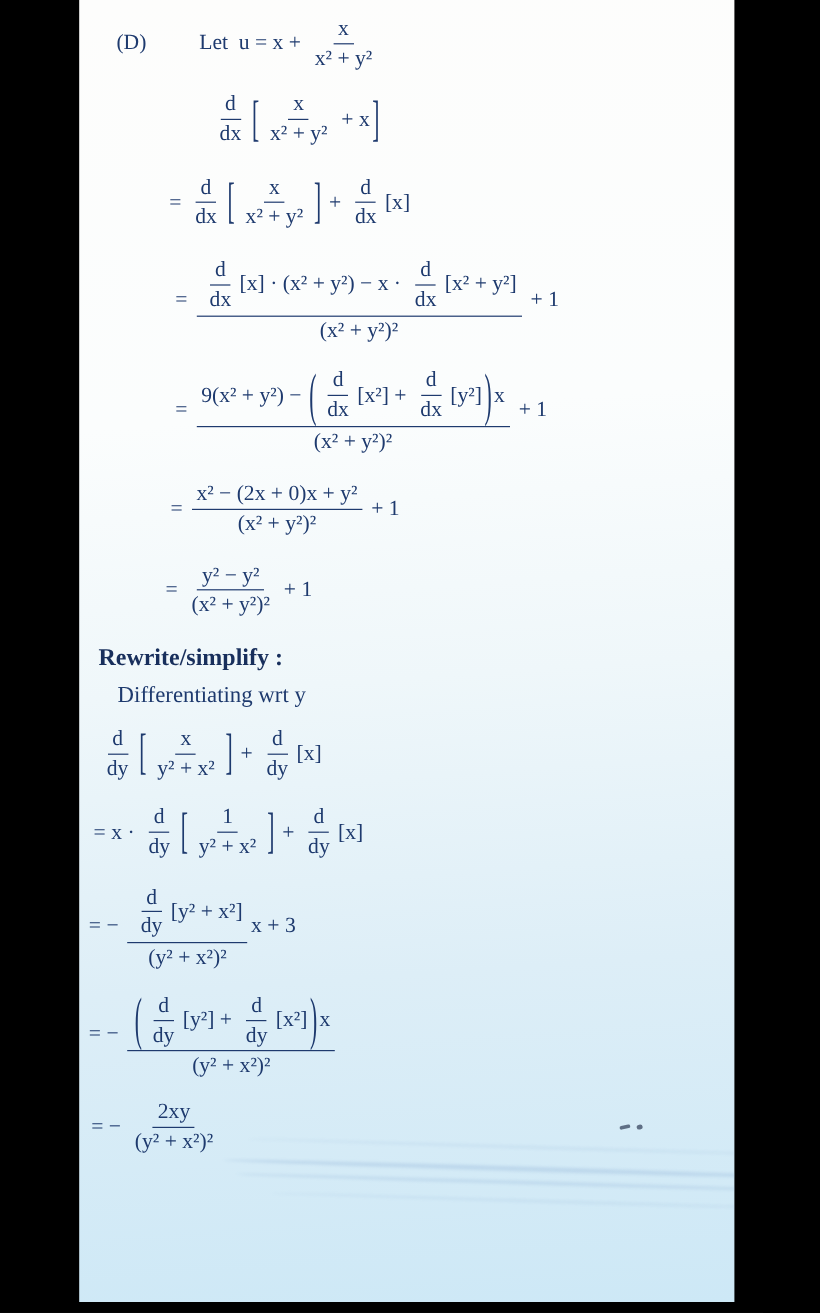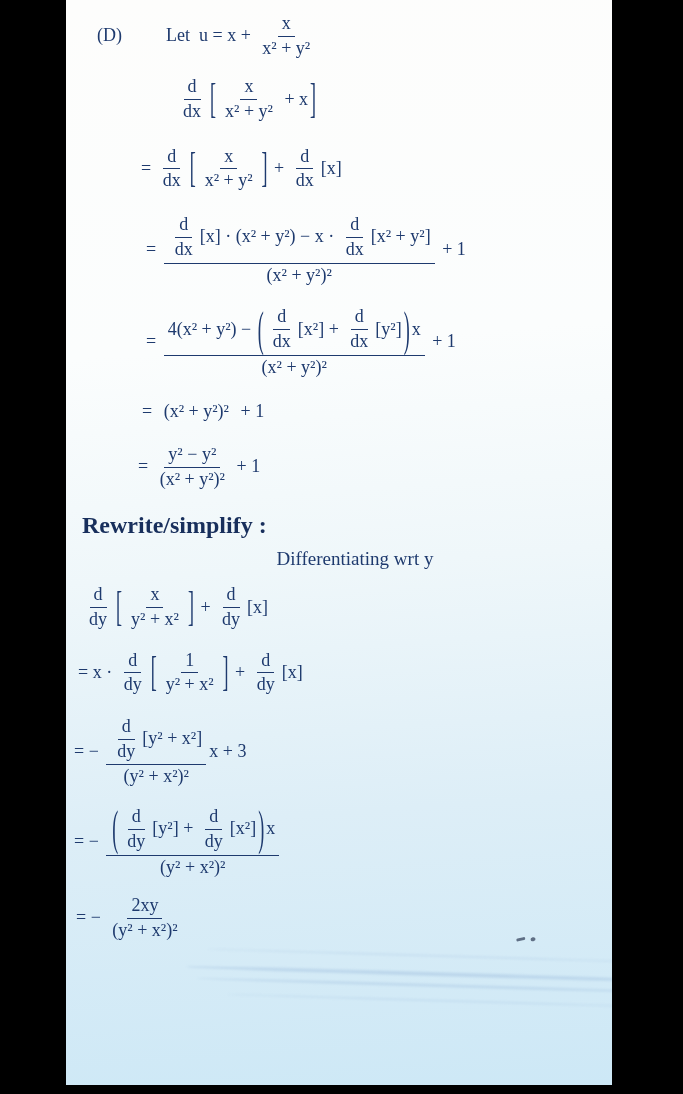--- a/index.html
+++ b/index.html
@@ -53,21 +53,21 @@
     padding-bottom:2px;
   }
   .big{
     display:inline-block;
     transform:scaleY(var(--h,2.2));
     margin:0 2px;
     font-weight:400;
   }
   .heading{
     font-weight:bold;
-    font-size:24px;
+    font-size:20px;
     color:var(--ink-heading,#182f5c);
     position:relative;z-index:2;
   }
   .subheading{
     font-size:19px;
     color:var(--ink,#1e3a6e);
     position:relative;z-index:2;
   }
   .streak{
     position:absolute;
@@ -190,21 +190,21 @@
           <span class="den">
             <span class="tk">(x² + y²)²</span>
           </span>
         </span>
         <span class="tk"> + 1</span>
       </div>
     <div class="eq" style="margin-left:80px;margin-top:18px;">
         <span class="tk">= </span>
         <span class="frac">
           <span class="num">
-            <span class="tk">4(x² + y²) − </span>
+            <span class="tk">9(x² + y²) − </span>
             <span class="big" style="--h: 2.7;">(</span>
             <span class="frac">
               <span class="num">
                 <span class="tk">d</span>
               </span>
               <span class="den">
                 <span class="tk">dx</span>
               </span>
             </span>
             <span class="tk">[x²] + </span>
@@ -222,41 +222,44 @@
           </span>
           <span class="den">
             <span class="tk">(x² + y²)²</span>
           </span>
         </span>
         <span class="tk"> + 1</span>
       </div>
     <div class="eq" style="margin-left:76px;margin-top:22px;">
         <span class="tk">= </span>
         <span class="frac">
+          <span class="num">
+            <span class="tk">x² − (2x + 0)x + y²</span>
+          </span>
           <span class="den">
             <span class="tk">(x² + y²)²</span>
           </span>
         </span>
         <span class="tk"> + 1</span>
       </div>
     <div class="eq" style="margin-left:72px;margin-top:20px;">
         <span class="tk">= </span>
         <span class="frac">
           <span class="num">
             <span class="tk">y² − y²</span>
           </span>
           <span class="den">
             <span class="tk">(x² + y²)²</span>
           </span>
         </span>
         <span class="tk"> + 1</span>
       </div>
 
     <div class="heading" style="margin-left:16px;margin-top:22px;">Rewrite/simplify :</div>
-    <div class="subheading" style="margin-left:32px;margin-top:9px;text-align:center;">Differentiating wrt y</div>
+    <div class="subheading" style="margin-left:32px;margin-top:9px;">Differentiating wrt y</div>
 
     <div class="eq" style="margin-left:16px;margin-top:13px;">
         <span class="frac">
           <span class="num">
             <span class="tk">d</span>
           </span>
           <span class="den">
             <span class="tk">dy</span>
           </span>
         </span>

